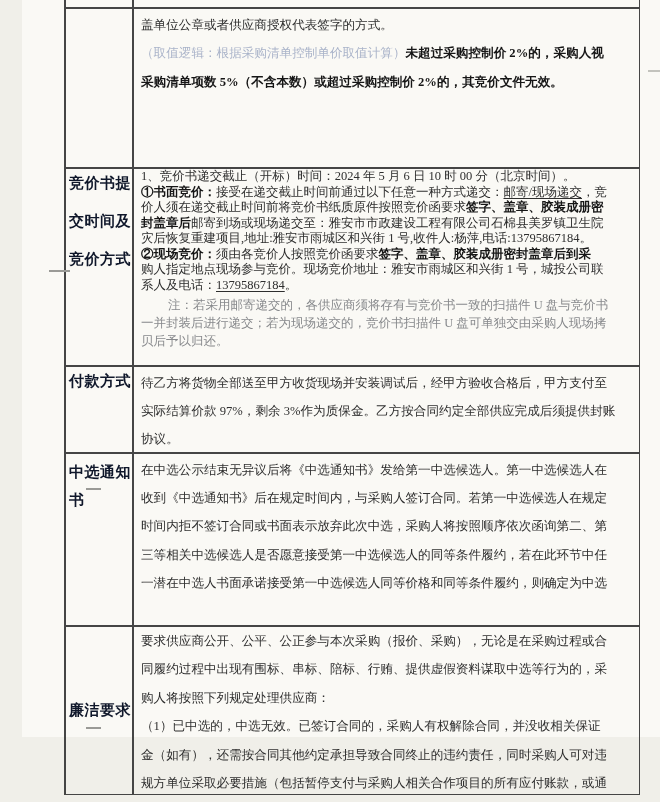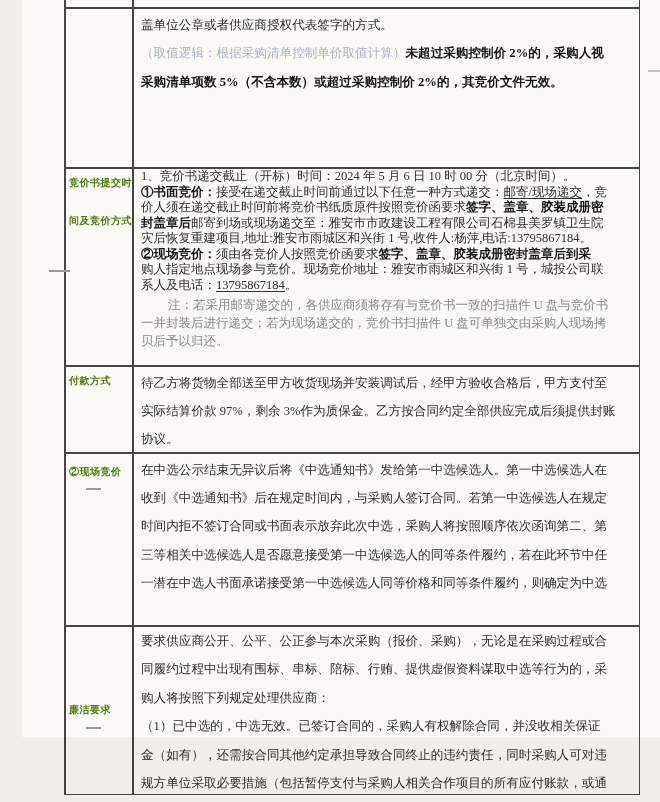--- a/index.html
+++ b/index.html
@@ -11,21 +11,21 @@
   #page{
     position:relative;width:660px;height:737px;
     background:#faf9f5;color:#2e2e2e;margin-left:22px;
   }
   
   .vline{position:absolute;top:0;width:1.5px;height:795px;background:#454545;}
   .hline{position:absolute;left:42px;width:576px;height:1.5px;background:#454545;}
   
   .hcell{
     position:absolute;left:47px;width:64px;
-    font-weight:700;font-size:10px;color:#4d7c0f;
+    font-weight:700;font-size:15px;color:#0f172a;
     line-height:38px;letter-spacing:0.5px;
   }
   .hcell.single{line-height:28px;}
   
   .content{position:absolute;left:119px;width:496px;}
   .line{white-space:nowrap;font-size:12.6px;color:#2e2e2e;}
   .r1 .line{line-height:28.3px;}
   .r2 .line{line-height:15.5px;font-size:12.5px;}
   .r3 .line,.r4 .line{line-height:28.2px;}
   .r5 .line{line-height:28.4px;}
@@ -75,21 +75,21 @@
       <div class="line note"><span>贝后予以归还。</span></div>
     </div>
 
   <div class="hcell single" style="top:367px;">付款方式</div>
   <div class="content r3" style="top:369px;">
       <div class="line"><span>待乙方将货物全部送至甲方收货现场并安装调试后，经甲方验收合格后，甲方支付至</span></div>
       <div class="line"><span>实际结算价款 97%，剩余 3%作为质保金。乙方按合同约定全部供应完成后须提供封账</span></div>
       <div class="line"><span>协议。</span></div>
     </div>
 
-  <div class="hcell single" style="top:458px;">②现场竞价</div>
+  <div class="hcell single" style="top:458px;">中选通知书</div>
   <div class="content r4" style="top:456px;">
       <div class="line"><span>在中选公示结束无异议后将《中选通知书》发给第一中选候选人。第一中选候选人在</span></div>
       <div class="line"><span>收到《中选通知书》后在规定时间内，与采购人签订合同。若第一中选候选人在规定</span></div>
       <div class="line"><span>时间内拒不签订合同或书面表示放弃此次中选，采购人将按照顺序依次函询第二、第</span></div>
       <div class="line"><span>三等相关中选候选人是否愿意接受第一中选候选人的同等条件履约，若在此环节中任</span></div>
       <div class="line"><span>一潜在中选人书面承诺接受第一中选候选人同等价格和同等条件履约，则确定为中选</span></div>
     </div>
 
   <div class="hcell single" style="top:696px;">廉洁要求</div>
   <div class="content r5" style="top:627px;">

